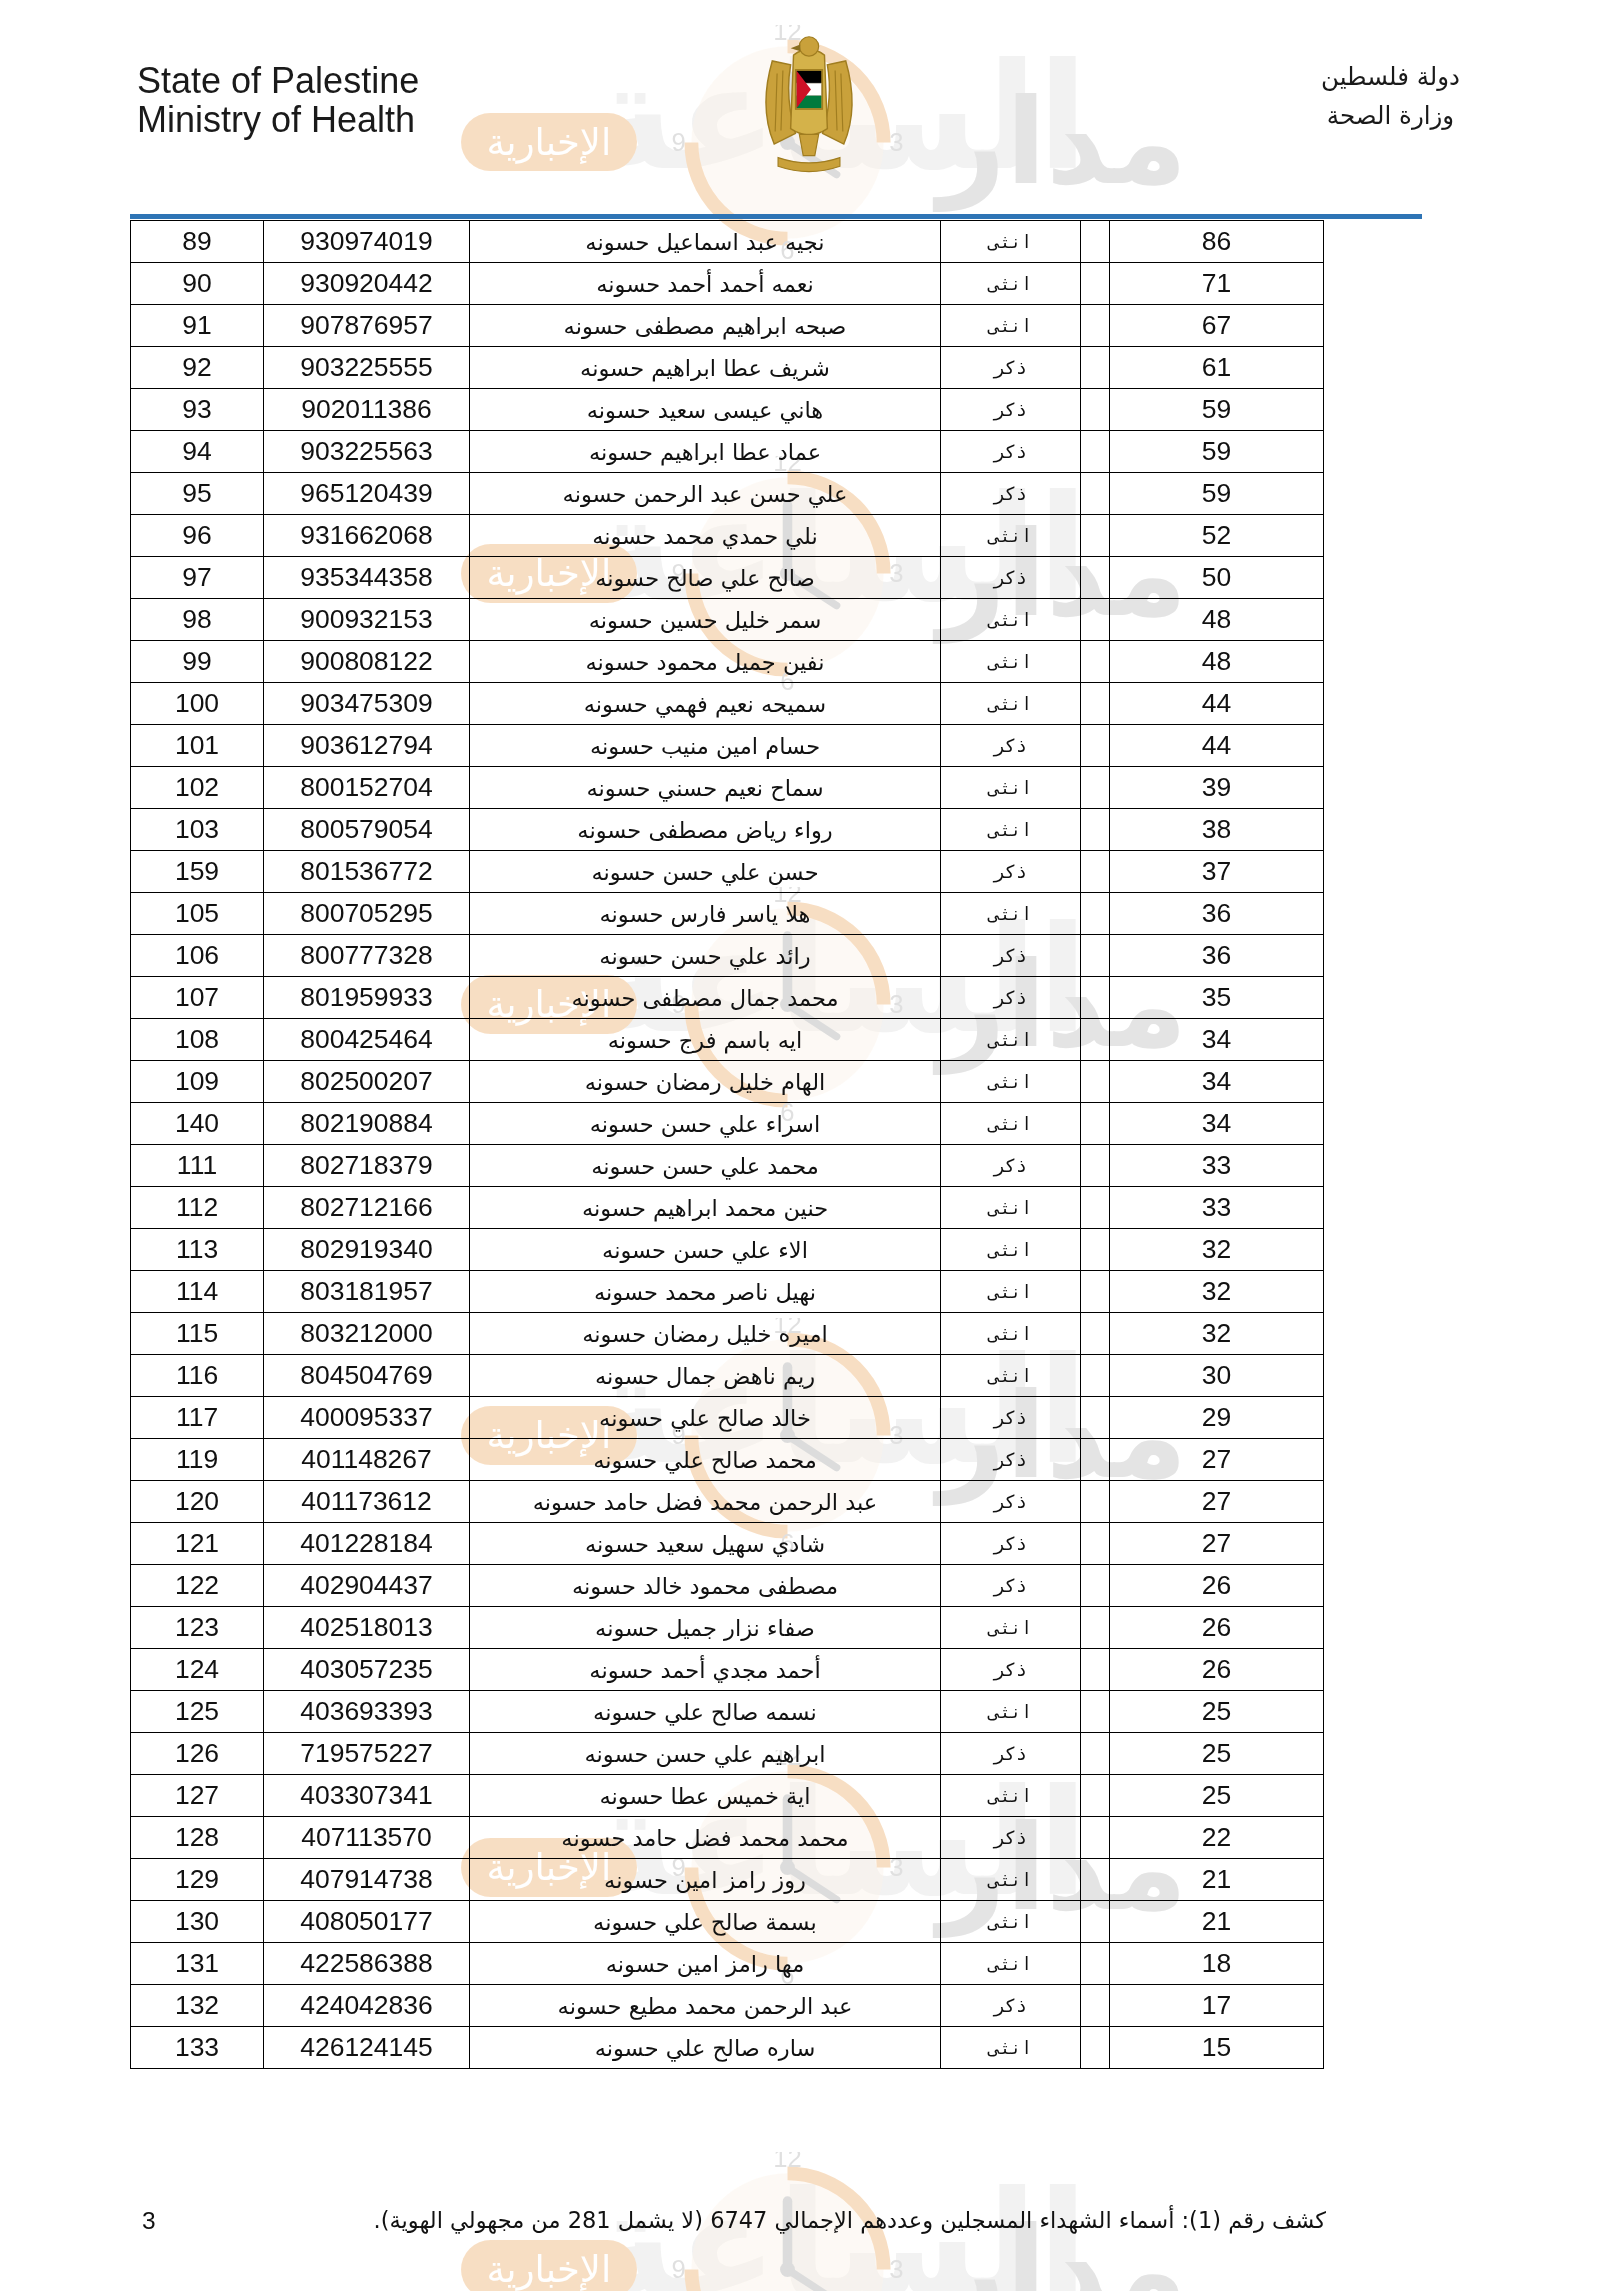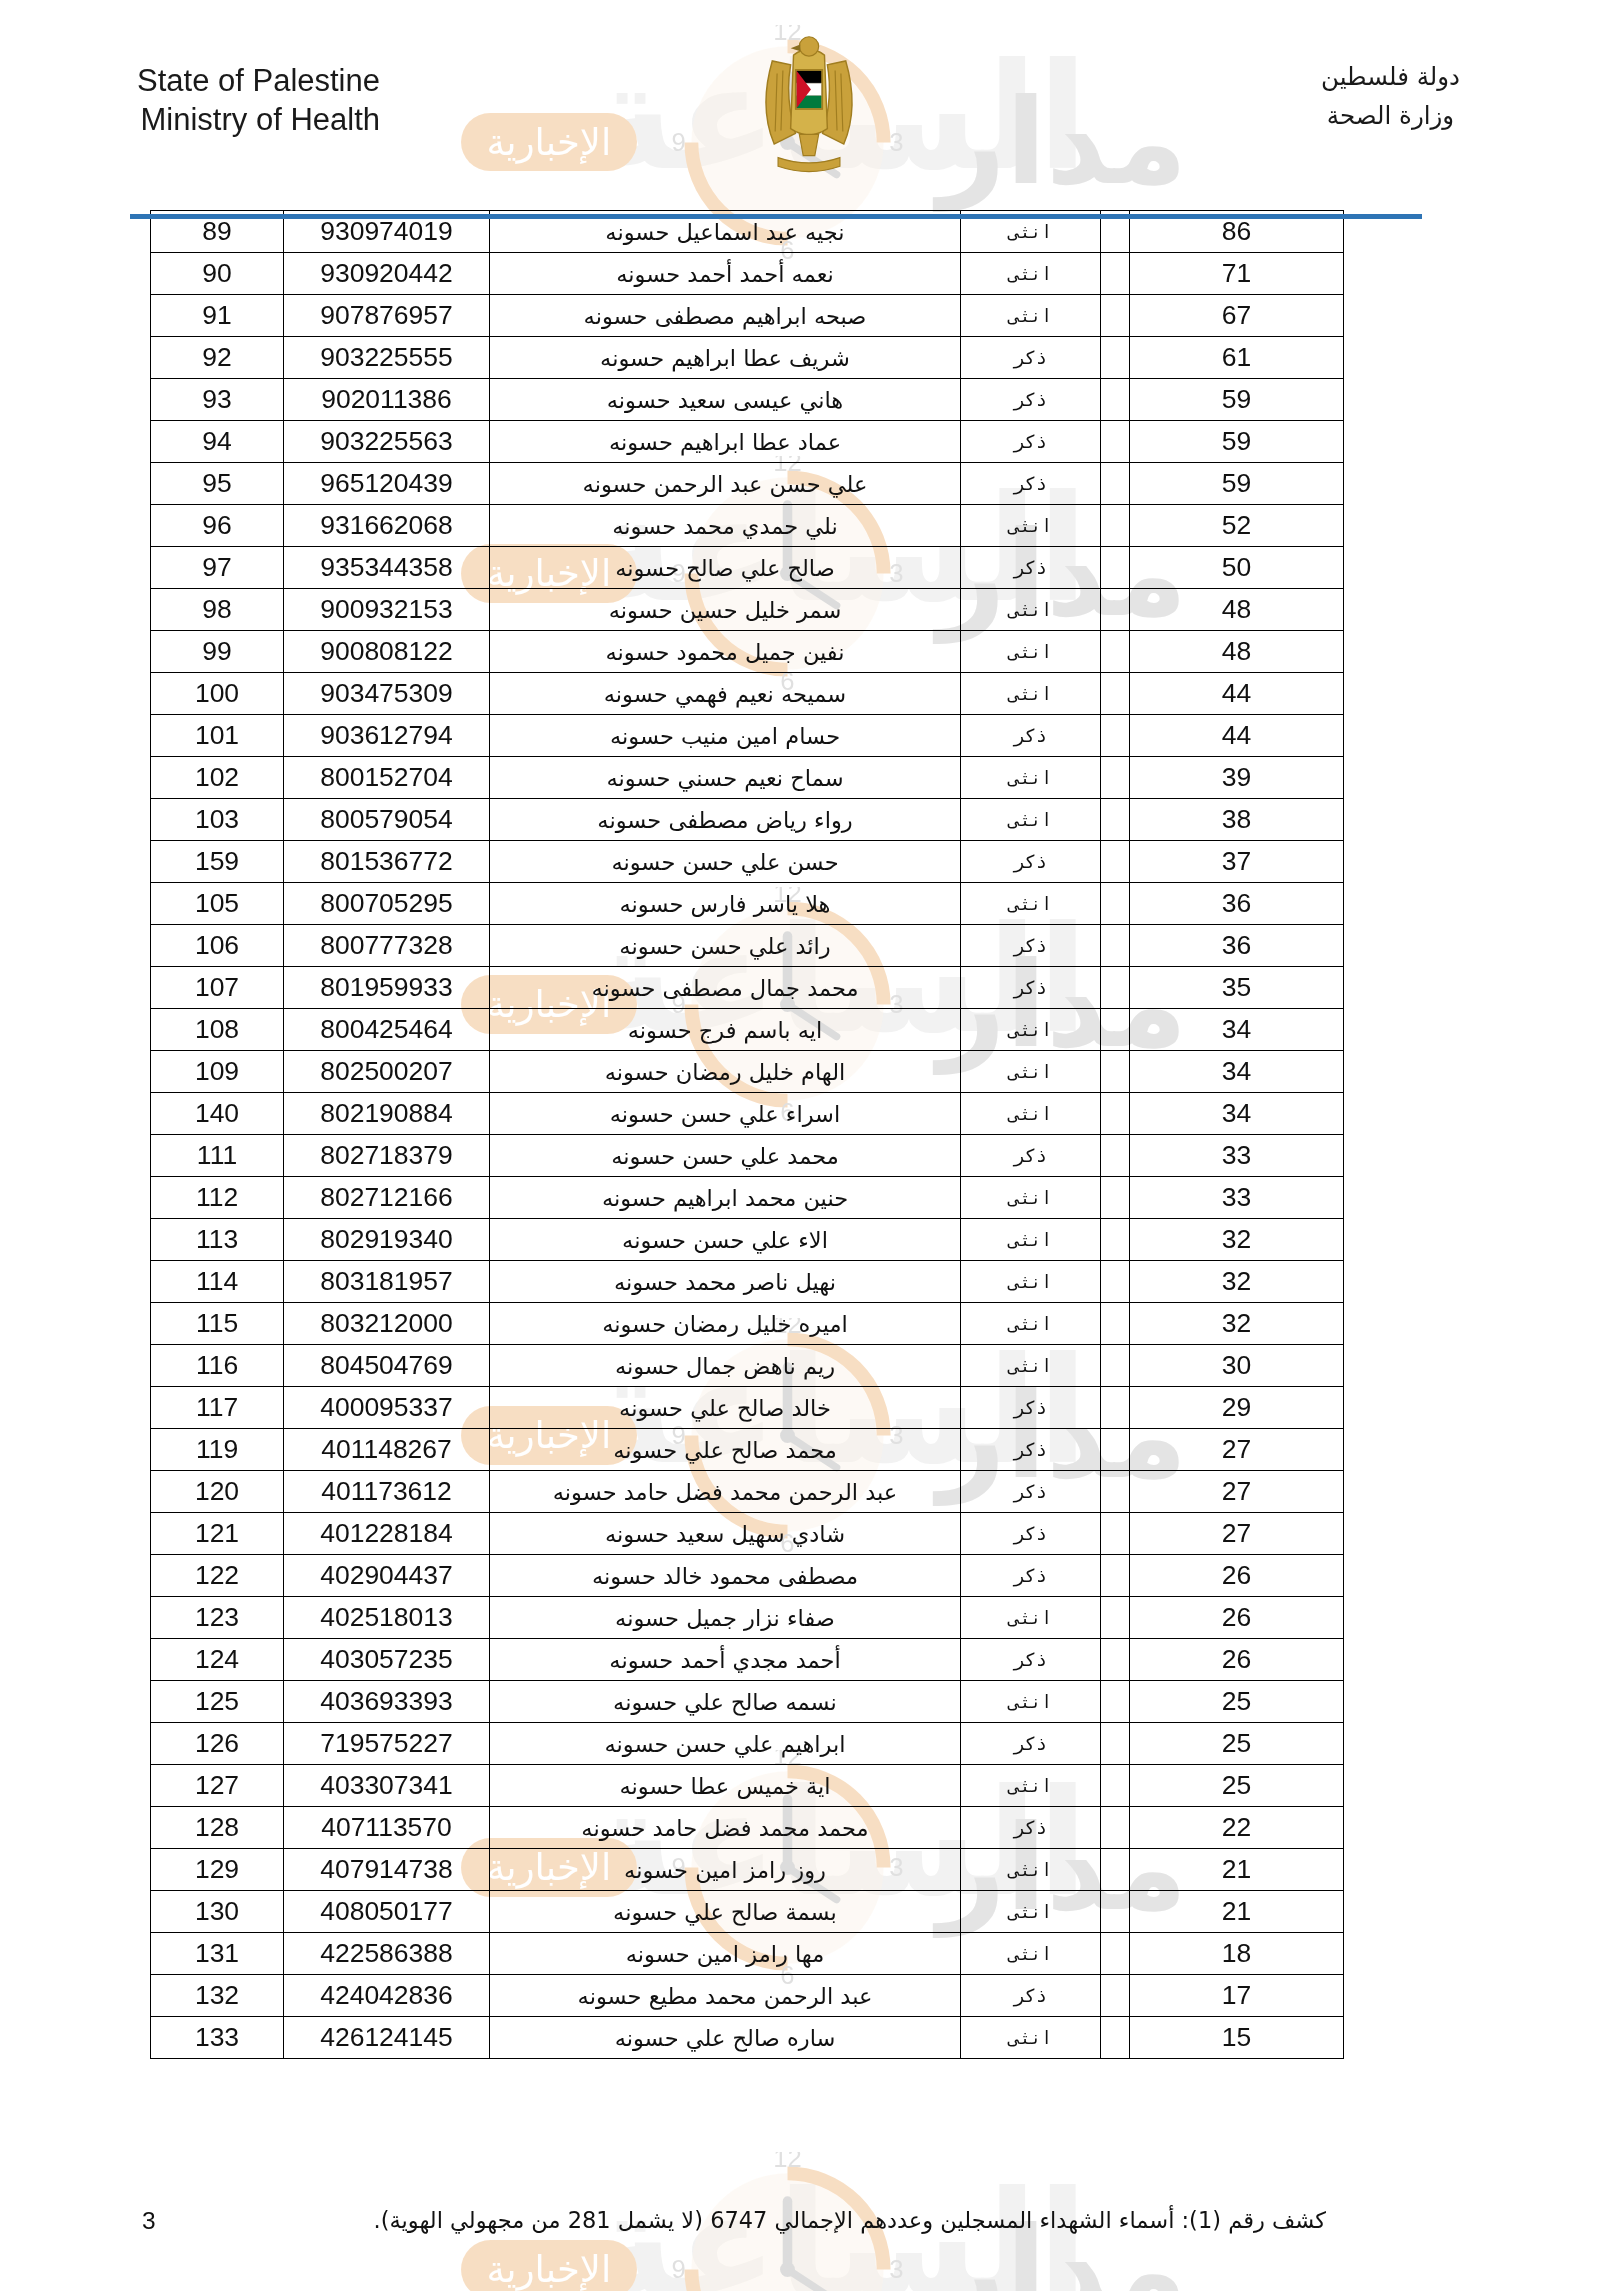--- a/index.html
+++ b/index.html
@@ -38,41 +38,40 @@
   .wm-word {
     position:relative; z-index:1;
     font-family:"DejaVu Sans", sans-serif;
     font-size:118px; font-weight:bold; color:#a8a8a8;
     white-space:nowrap;
   }
 
   
   .header-left {
     position:absolute; left:137px; top:61px; z-index:2;
-    font-size:31px; line-height:39px; color:#1a1a1a;text-align:right;
+    font-size:36px; line-height:39px; color:#1a1a1a;
   }
   .header-right {
     position:absolute; right:161px; top:57px; z-index:2;
     text-align:center; direction:rtl;
     font-family:"DejaVu Sans", sans-serif;
     font-size:24.5px; line-height:39px; color:#1a1a1a;
   }
   .emblem { position:absolute; left:751px; top:29px; z-index:2; }
 
   .blue-line {
     position:absolute; left:130px; top:214px; z-index:2;
     width:1292px; height:4.9px; background:#2e74b5;
   }
 
   
   table.records {
-    position:absolute; left:130px; top:210px; z-index:1;
+    position:absolute; left:130px; top:220px; z-index:1;
     width:1194px; border-collapse:collapse; table-layout:fixed;
     background:transparent;
-    margin-left:20px;
   }
   table.records td {
     border:1.5px solid #000000;
     height:42px; padding:0 5.9px;
     text-align:center; vertical-align:middle;
     overflow:hidden; white-space:nowrap;
   }
   col.c-num    { width:133px; }
   col.c-id     { width:206px; }
   col.c-name   { width:471px; }

